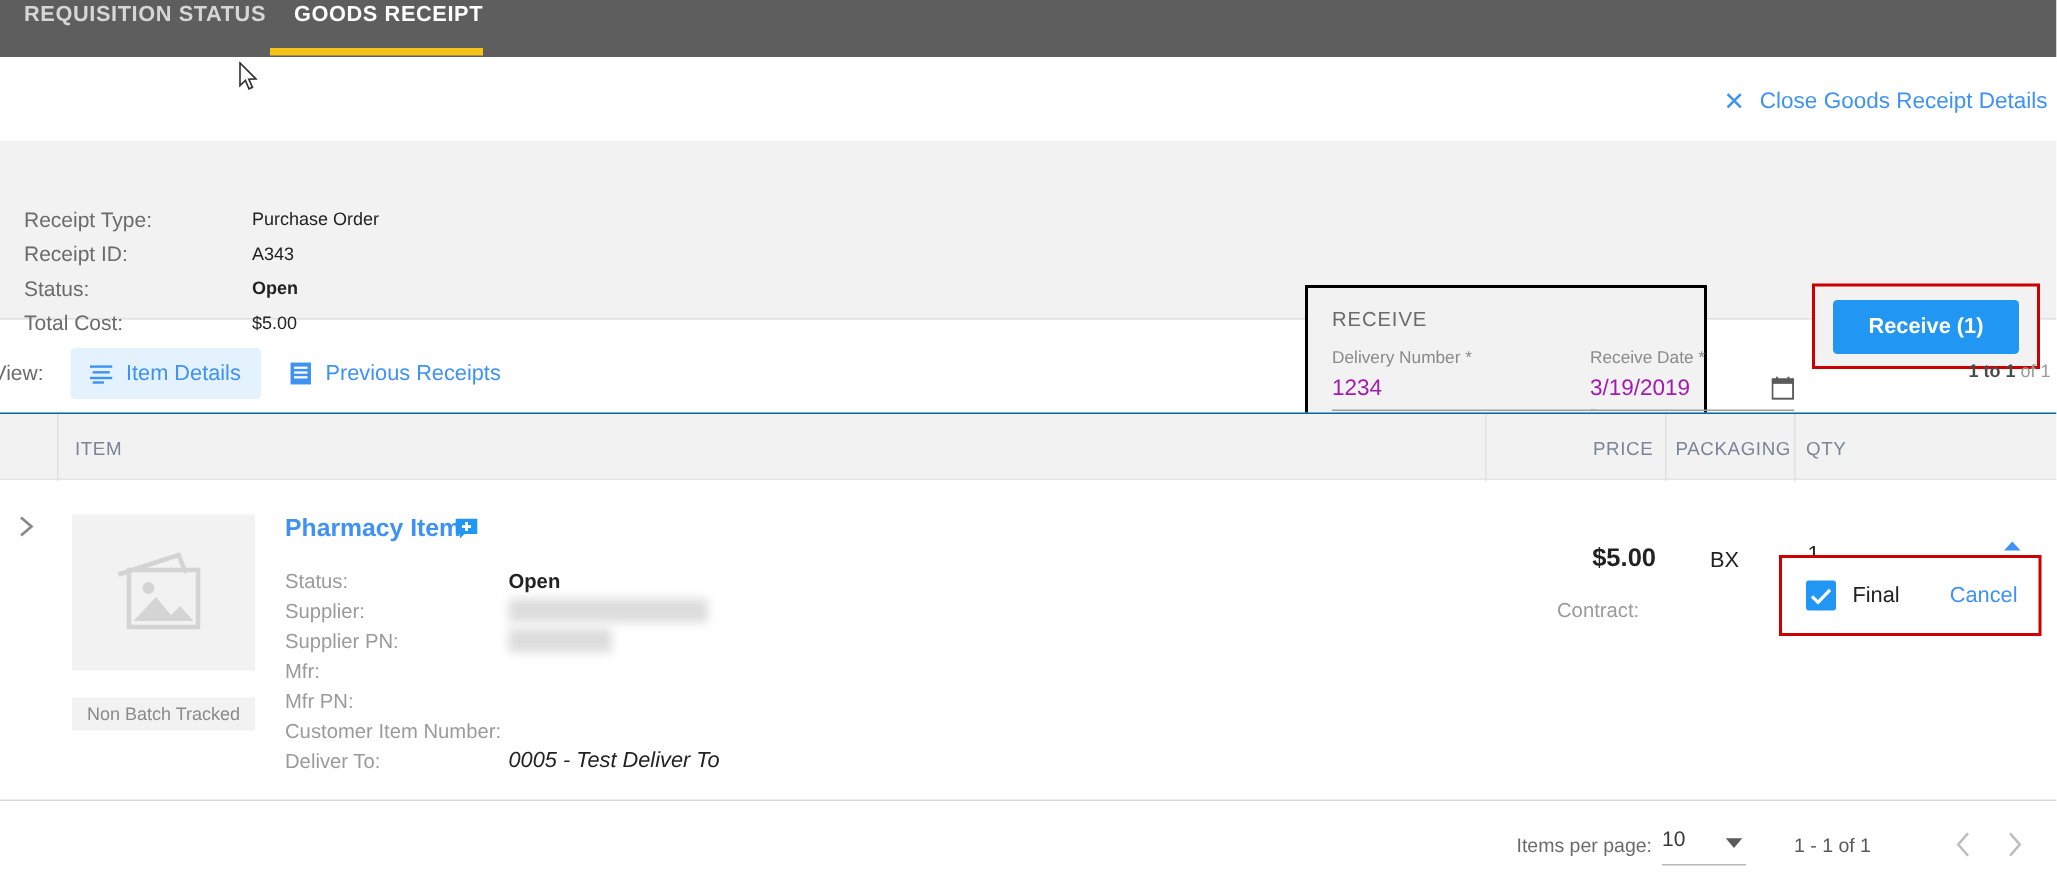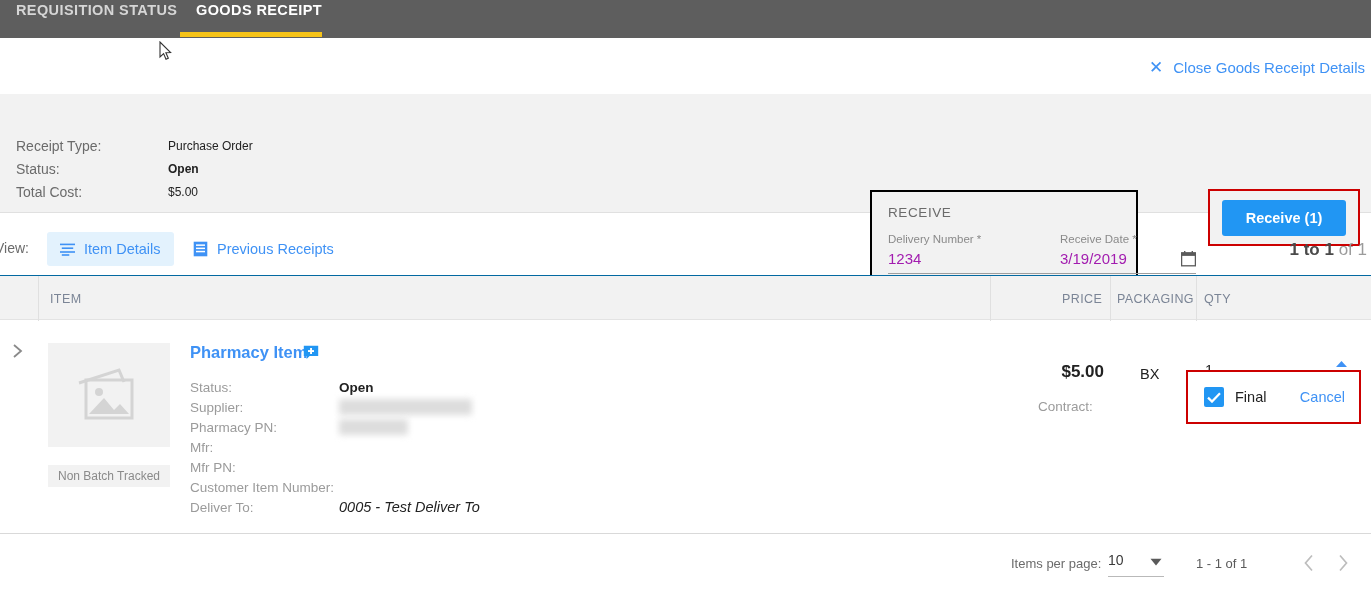--- a/index.html
+++ b/index.html
@@ -110,21 +110,21 @@
   }
   .viewbtn {
     position: absolute; top: 4px; height: 34px; display: flex; align-items: center;
     padding: 0 13px; border-radius: 3px; cursor: pointer;
     font-size: 14.5px; color: #3f92f5;
   }
   .viewbtn.active { left: 47px; background: #e3f2fd; }
   .viewbtn.plain { left: 180px; background: transparent; }
   .viewbtn .vi { margin-right: 9px; display: flex; align-items: center; }
   .range-top {
-    position: absolute; right: 4px; top: 12px; font-size: 17px; color: #9b9b9b;
+    position: absolute; right: 4px; top: 12px; font-size: 12px; color: #9b9b9b;
   }
   .range-top b { color: #4a4a4a; font-weight: bold; }
 
   
   .thead {
     position: absolute; left: 0; top: 275px; width: 1371px; height: 45px;
     background: #f2f2f2; border-top: 1px solid #0369a1; border-bottom: 1px solid #e3e3e3;
   }
   .th {
     position: absolute; top: 0; height: 45px; display: flex; align-items: center;
@@ -261,20 +261,24 @@
   <div class="closerow">
     <span class="close-x">✕</span>
     <span class="close-label">Close Goods Receipt Details</span>
   </div>
 
   <div class="summary">
     <div class="sum-grid">
       <div class="sum-row">
         <span class="sum-key">Receipt Type:</span>
         <span class="sum-val">Purchase Order</span>
+      </div>
+      <div class="sum-row">
+        <span class="sum-key">Receipt ID:</span>
+        <span class="sum-val">A343</span>
       </div>
       <div class="sum-row">
         <span class="sum-key">Status:</span>
         <span class="sum-val bold">Open</span>
       </div>
       <div class="sum-row">
         <span class="sum-key">Total Cost:</span>
         <span class="sum-val">$5.00</span>
       </div>
     </div>
@@ -377,21 +381,21 @@
     <div class="attrs">
       <div class="attr-row">
         <span class="attr-key">Status:</span>
         <span class="attr-val bold">Open</span>
       </div>
       <div class="attr-row">
         <span class="attr-key">Supplier:</span>
         <span class="attr-val blur-val">CARDINAL HEALTH</span>
       </div>
       <div class="attr-row">
-        <span class="attr-key">Pharmacy PN:</span>
+        <span class="attr-key">Supplier PN:</span>
         <span class="attr-val blur-val">00462380</span>
       </div>
       <div class="attr-row">
         <span class="attr-key">Mfr:</span>
         <span class="attr-val"></span>
       </div>
       <div class="attr-row">
         <span class="attr-key">Mfr PN:</span>
         <span class="attr-val"></span>
       </div>

